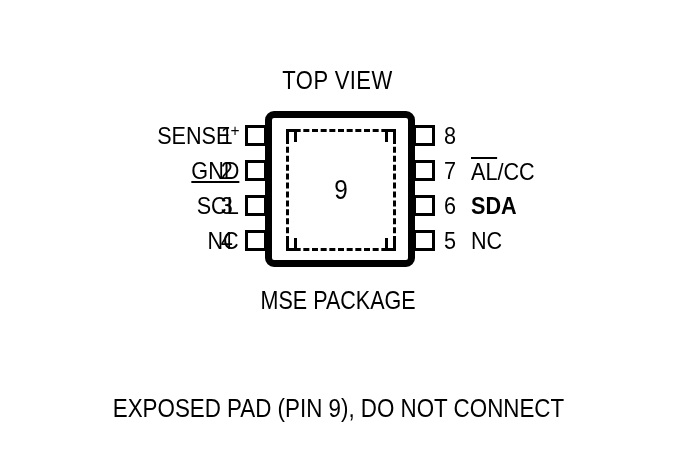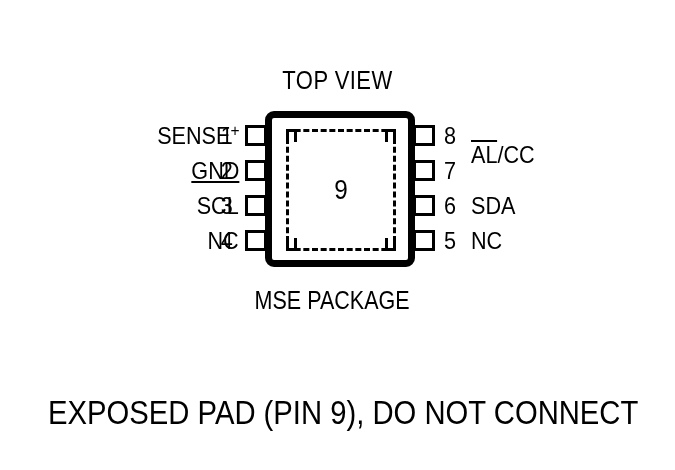--- a/index.html
+++ b/index.html
@@ -149,25 +149,26 @@
     line-height: 1;
   }
 
   
   .caption {
     position: absolute;
     left: 0;
     width: 664px;
     text-align: center;
     white-space: nowrap;
+    padding-left: 6px;
   }
   .caption .txt { display: inline-block; transform: scaleX(0.86); }
   .cap-pkg   { top: 286px; font-size: 25px; }
   .cap-lead  { top: 318px; font-size: 25px; }
-  .cap-note  { top: 393px; font-size: 34px; text-align: center; }
+  .cap-note  { top: 393px; font-size: 26px; text-align: center; }
 </style>
 </head>
 <body>
 
 <div class="stage">
 
   <div class="top-view-title">TOP VIEW</div>
 
   <div class="lead left" style="top:125px;"></div>
   <div class="lead left" style="top:160px;"></div>
@@ -221,24 +222,24 @@
   <div class="pin-label right-num" style="top:160px;">
       <span class="txt">7</span>
     </div>
   <div class="pin-label right-num" style="top:195px;">
       <span class="txt">6</span>
     </div>
   <div class="pin-label right-num" style="top:230px;">
       <span class="txt">5</span>
     </div>
 
-  <div class="pin-label right-name" style="top:143px;text-align:center;">
+  <div class="pin-label right-name" style="top:160px;text-align:center;">
       <span class="txt"><span class="overline">AL</span><span>/CC</span></span>
     </div>
-  <div class="pin-label right-name" style="top:195px;">
+  <div class="pin-label right-name" style="top:195px;font-weight:bold;">
       <span class="txt"><span>SDA</span></span>
     </div>
   <div class="pin-label right-name" style="top:230px;">
       <span class="txt"><span>NC</span></span>
     </div>
 
   <div class="caption cap-pkg"><span class="txt">MSE PACKAGE</span></div>
   <div class="caption cap-note"><span class="txt">EXPOSED PAD (PIN 9), DO NOT CONNECT</span></div>
 
 </div>

